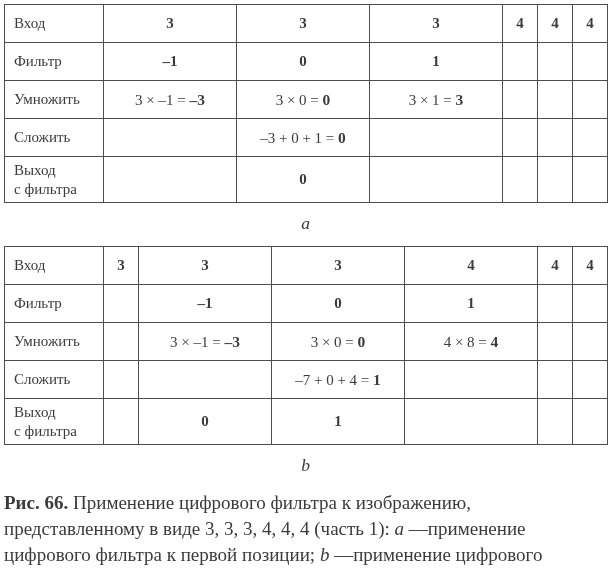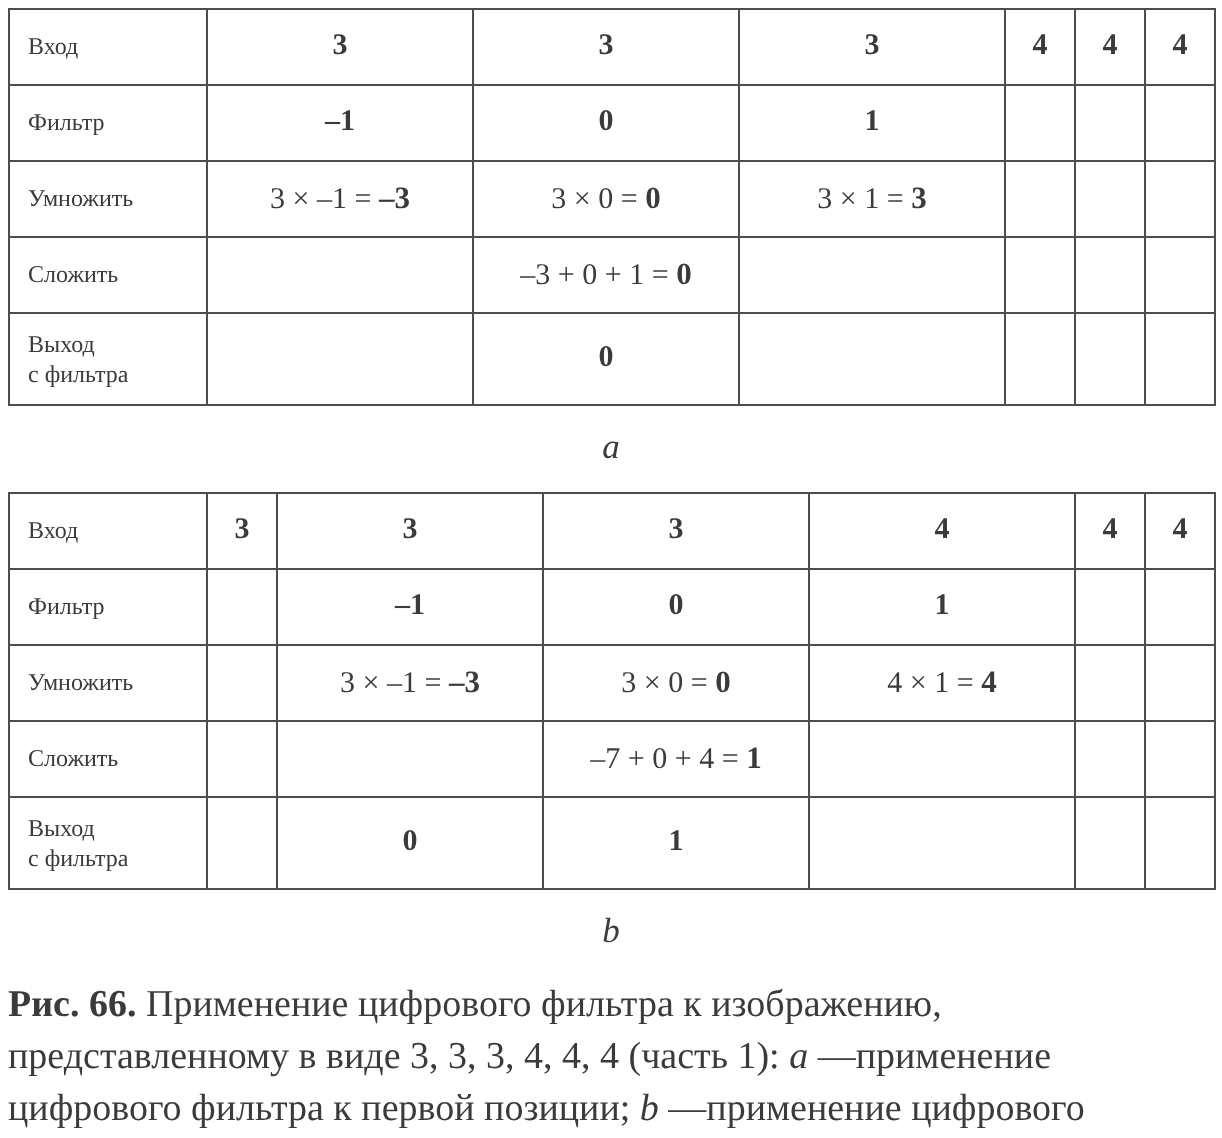--- a/index.html
+++ b/index.html
@@ -19,21 +19,21 @@
     height: 38px;
     text-align: center;
     vertical-align: middle;
     font-size: 15px;
     padding: 0 2px;
     overflow: hidden;
   }
   .grid td.label {
     text-align: left;
     padding-left: 9px;
-    font-size: 12px;
+    font-size: 15px;
     white-space: pre-line;
     line-height: 1.25;
   }
   .grid tr.row-output td { height: 46px; }
 
   .num { font-weight: bold; font-size: 15.5px; }
   .eq  { font-size: 15px; }
 
   
   .wt { border-top: 3px solid #262626; }
@@ -151,21 +151,21 @@
       <td class="num wb">0</td>
       <td class="num wb wr">1</td>
       <td></td>
       <td></td>
     </tr>
     <tr>
       <td class="label">Умножить</td>
       <td></td>
       <td class="eq"><span>3 × –1 = </span><span class="num">–3</span></td>
       <td class="eq"><span>3 × 0 = </span><span class="num">0</span></td>
-      <td class="eq"><span>4 × 1 = </span><span class="num">4</span></td>
+      <td class="eq"><span>4 × 8 = </span><span class="num">4</span></td>
       <td></td>
       <td></td>
     </tr>
     <tr>
       <td class="label">Сложить</td>
       <td></td>
       <td></td>
       <td class="eq"><span>–7 + 0 + 4 = </span><span class="num">1</span></td>
       <td></td>
       <td></td>

